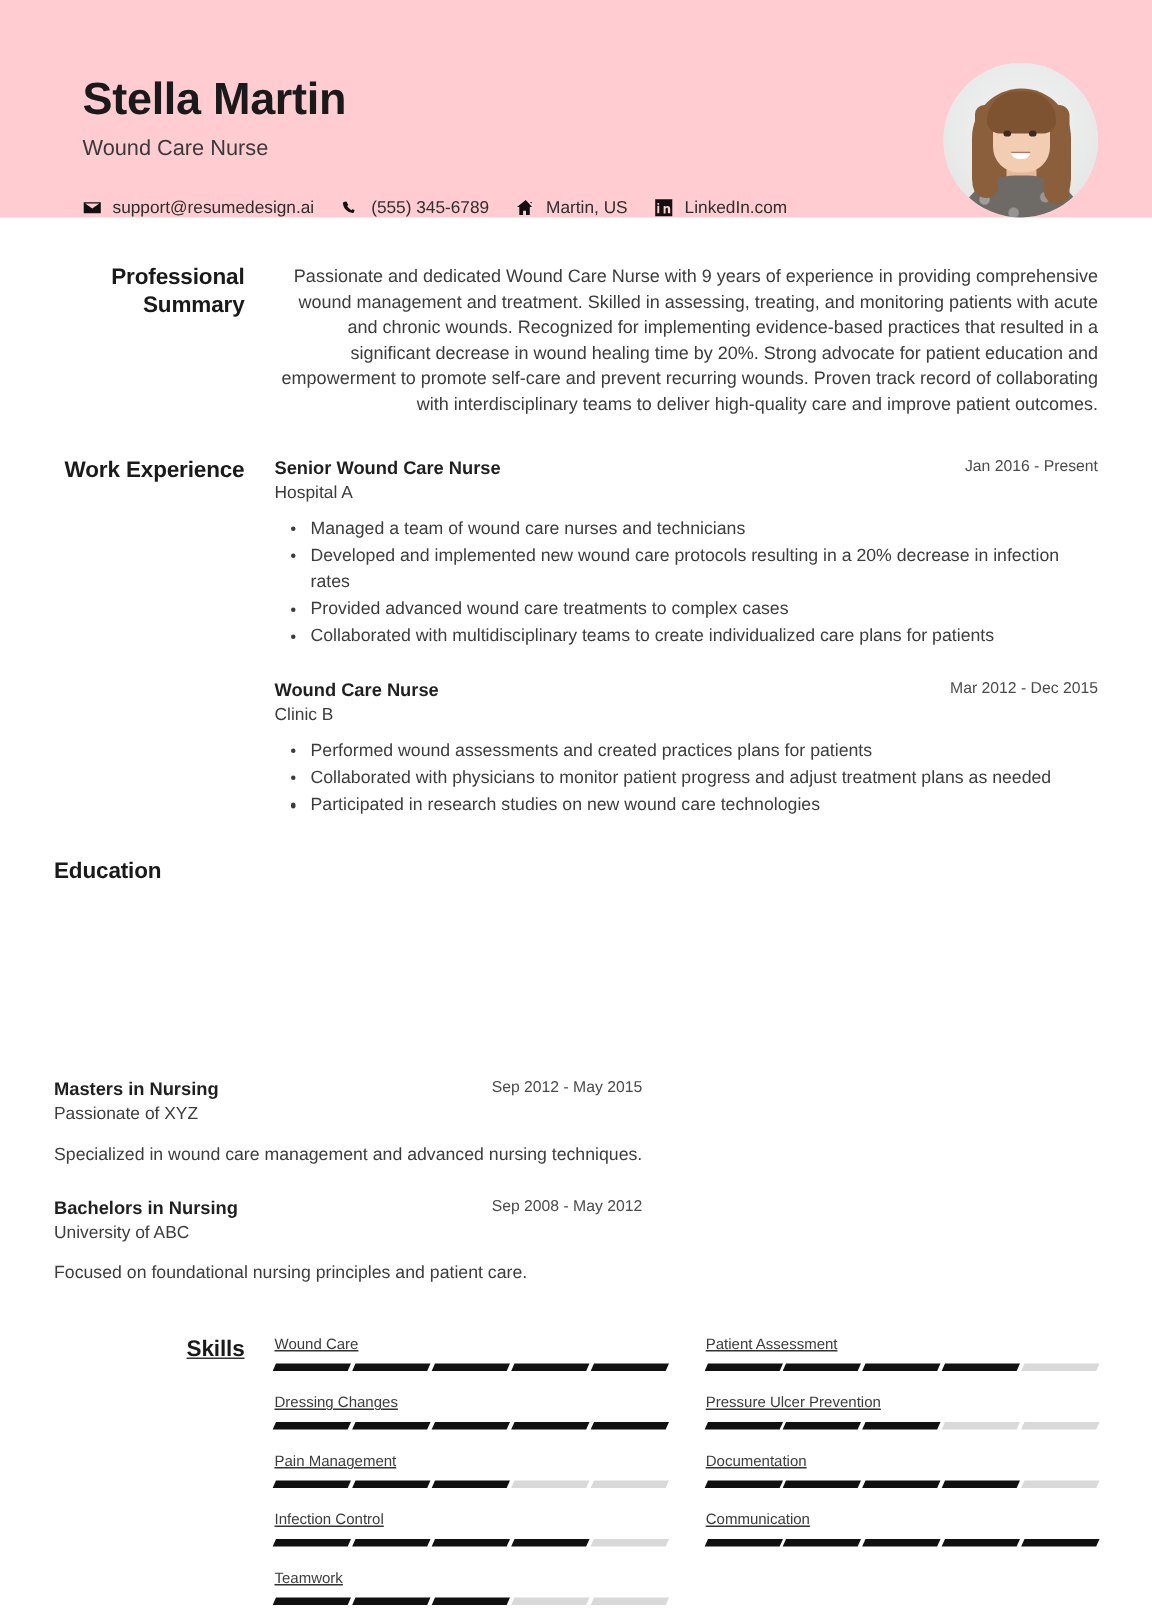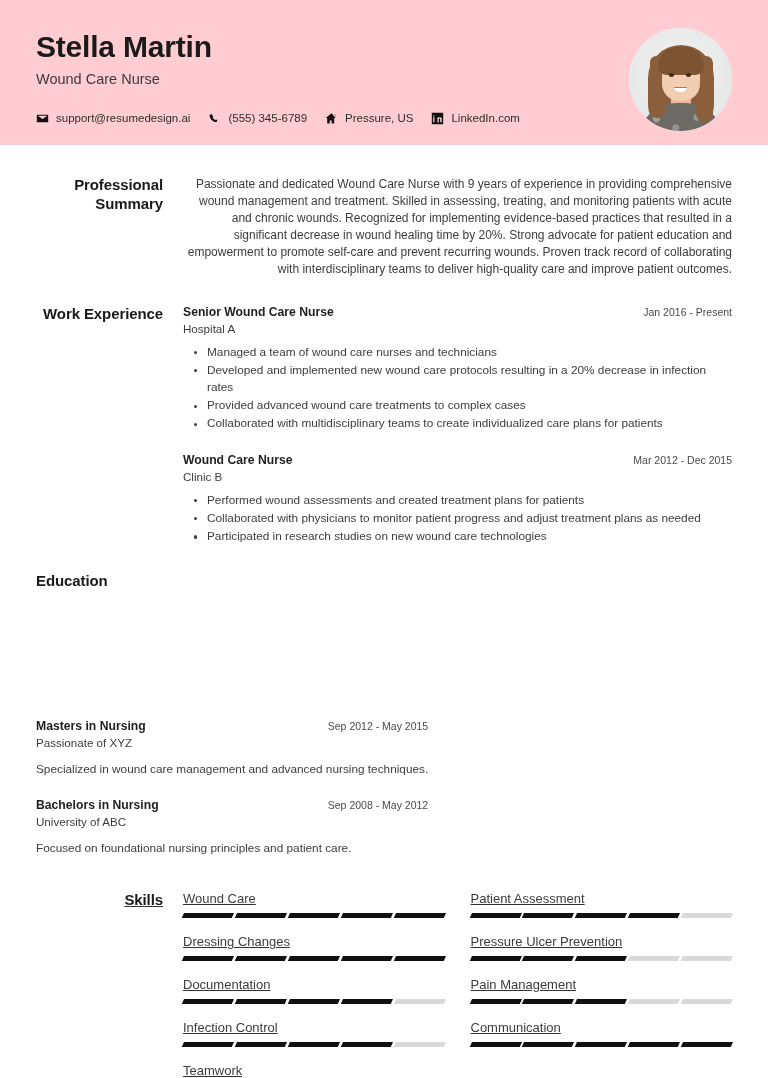--- a/index.html
+++ b/index.html
@@ -28,22 +28,23 @@
   .header {
     position: relative;
     height: 145px;
     background: #ffcdd1;
     padding: 26px 36px 0 36px;
   }
 
   .header-inner {
     display: flex;
     justify-content: space-between;
-    align-items: flex-start;
+    align-items: flex-end;
     height: 100%;
+    margin-left: 19px;
   }
 
   .header-text { padding-top: 4px; }
 
   .full-name {
     font-size: 30px;
     font-weight: bold;
     color: #1a1a1a;
     letter-spacing: -0.2px;
     line-height: 1.12;
@@ -197,21 +198,21 @@
 
   
   .sec-work { margin-top: 26px; }
   .sec-edu  { margin-top: 26px; flex-direction: column; }
 
   .entry + .entry { margin-top: 20px; }
 
   .entry-head {
     display: flex;
     justify-content: space-between;
-    align-items: center;
+    align-items: flex-start;
     gap: 12px;
   }
   .entry-title {
     font-size: 12.2px;
     font-weight: bold;
     color: #1f1f1f;
   }
   .entry-date {
     font-size: 10.5px;
     color: #4a4a4a;
@@ -260,21 +261,21 @@
   .skill-grid {
     display: grid;
     grid-template-columns: 1fr 1fr;
     column-gap: 26px;
     row-gap: 0;
   }
 
   .skill-cell { margin-bottom: 16.5px; }
 
   .skill-name {
-    font-size: 13px;
+    font-size: 10px;
     color: #3c3c3c;
     margin-bottom: 7px;
   }
 
   .bar {
     display: flex;
     gap: 3px;
     width: 100%;
   }
   .seg {
@@ -351,21 +352,21 @@
             </span>
             <span>(555) 345-6789</span>
           </div>
 
           <div class="contact-item">
             <span class="contact-icon">
               <svg width="13" height="13" viewBox="0 0 16 16" fill="currentColor">
                   <path d="M8 1.6 0.8 7.4h1.9V14h3.1v-3.6h2.4V14h3.1V7.4h1.9L8 1.6zm4.9 1.1v1.9l-1.6-1.3h1.6z"></path>
                 </svg>
             </span>
-            <span>Pressure, US</span>
+            <span>Martin, US</span>
           </div>
 
           <div class="contact-item">
             <span class="contact-icon">
               <svg width="13" height="13" viewBox="0 0 16 16" fill="currentColor">
                   <path d="M1 1h14v14H1V1zm3.3 11.6V6.4H2.7v6.2h1.6zM3.5 5.6c.6 0 .9-.4.9-.8 0-.5-.3-.8-.9-.8s-.9.3-.9.8c0 .4.3.8.9.8zm9.8 7V9c0-1.7-.9-2.5-2.1-2.5-1 0-1.4.5-1.7 1v-.9H7.9c0 .5 0 6.2 0 6.2h1.6V9.1c0-.2 0-.3.1-.4.1-.3.4-.6.9-.6.6 0 .9.5.9 1.2v3.3h1.9z"></path>
                 </svg>
             </span>
             <span>LinkedIn.com</span>
           </div>
@@ -415,21 +416,21 @@
           </ul>
         </div>
 
         <div class="entry">
           <div class="entry-head">
             <div class="entry-title">Wound Care Nurse</div>
             <div class="entry-date">Mar 2012 - Dec 2015</div>
           </div>
           <div class="entry-org">Clinic B</div>
           <ul class="bullets">
-            <li>Performed wound assessments and created treatment plans for patients</li>
+            <li>Performed wound assessments and created practices plans for patients</li>
             <li>Collaborated with physicians to monitor patient progress and adjust treatment plans as needed</li>
             <li>Participated in research studies on new wound care technologies</li>
           </ul>
         </div>
 
       </div>
     </div>
 
     <div class="section sec-edu">
       <div class="sec-label">Education</div>
@@ -494,36 +495,36 @@
               <div class="skill-name">Pressure Ulcer Prevention</div>
               <div class="bar">
                 <span class="seg on"></span>
                 <span class="seg on"></span>
                 <span class="seg on"></span>
                 <span class="seg"></span>
                 <span class="seg"></span>
               </div>
             </div>
             <div class="skill-cell">
+              <div class="skill-name">Pain Management</div>
+              <div class="bar">
+                <span class="seg on"></span>
+                <span class="seg on"></span>
+                <span class="seg on"></span>
+                <span class="seg"></span>
+                <span class="seg"></span>
+              </div>
+            </div>
+            <div class="skill-cell">
               <div class="skill-name">Documentation</div>
               <div class="bar">
                 <span class="seg on"></span>
                 <span class="seg on"></span>
                 <span class="seg on"></span>
                 <span class="seg on"></span>
-                <span class="seg"></span>
-              </div>
-            </div>
-            <div class="skill-cell">
-              <div class="skill-name">Pain Management</div>
-              <div class="bar">
-                <span class="seg on"></span>
-                <span class="seg on"></span>
-                <span class="seg on"></span>
-                <span class="seg"></span>
                 <span class="seg"></span>
               </div>
             </div>
             <div class="skill-cell">
               <div class="skill-name">Infection Control</div>
               <div class="bar">
                 <span class="seg on"></span>
                 <span class="seg on"></span>
                 <span class="seg on"></span>
                 <span class="seg on"></span>

